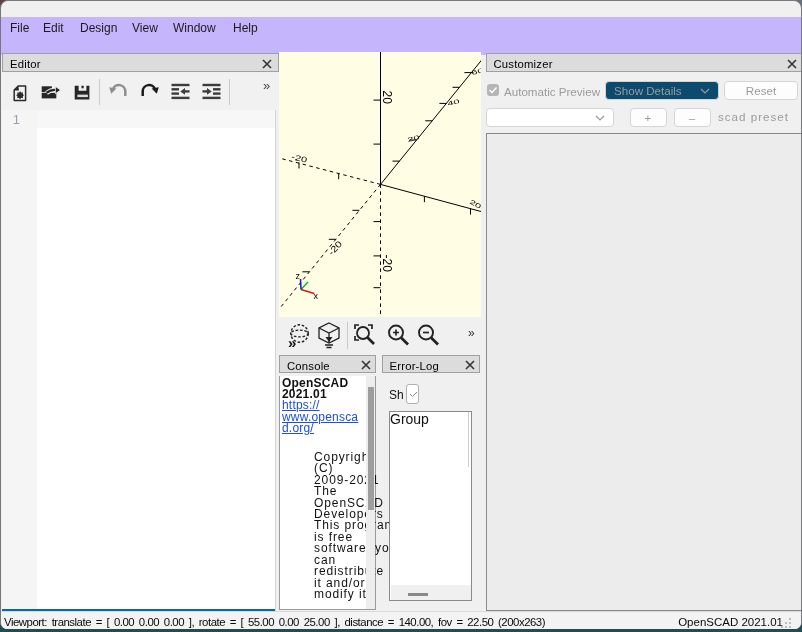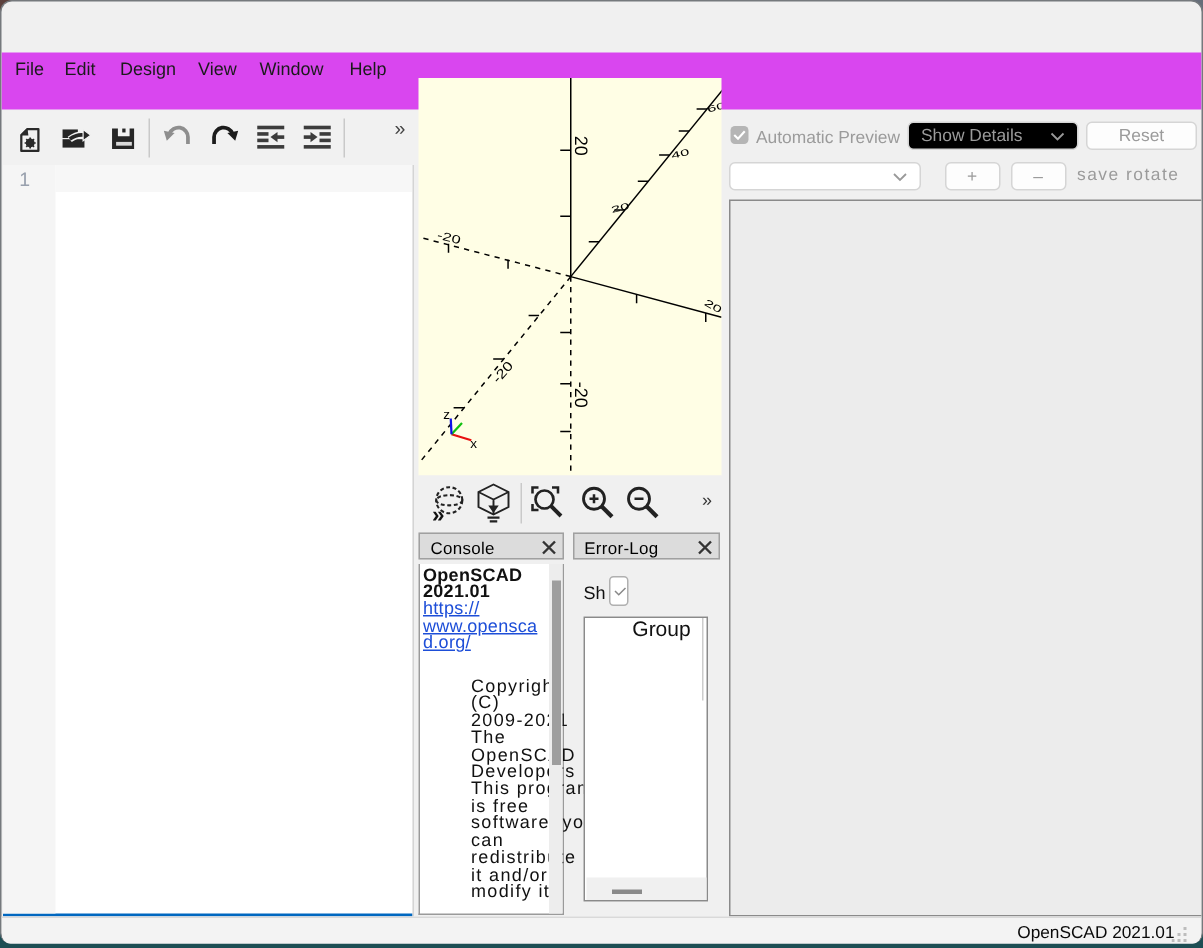--- a/index.html
+++ b/index.html
@@ -6,21 +6,21 @@
 body { font-family:"Liberation Sans", sans-serif; font-size:12px; color:#111; background:#1d4e54; }
 .abs { position:absolute; }
 #corner-tl { left:0; top:0; width:14px; height:14px; background:#5c403c; }
 #corner-tr { right:0; top:0; width:14px; height:14px; background:#666e7a; }
 #win { left:0; top:0; width:802px; height:629px; border:1px solid #75797d; border-bottom:none; border-radius:8px 8px 7px 7px; overflow:hidden; background:#f0f0f0; }
 
 #titlebar { left:0; top:0; width:800px; height:30px; background:#f7eae8; }
 #title-text { left:31px; top:8px; font-size:12px; color:#1b1b1b; }
 .wbtn { top:0; width:46px; height:30px; }
 
-#menubar { left:0; top:34px; width:800px; height:38px; background:#d946ef; color:#1b1b1b; }
+#menubar { left:0; top:16px; width:800px; height:38px; background:#c4b5fd; color:#1b1b1b; }
 .mitem { position:absolute; top:4px; }
 
 .phead { height:19px; background:#dcdcdc; border:1px solid #a0a0a0; color:#000; }
 .phead .ttl { position:absolute; left:7px; top:3.5px; font-size:11.3px; letter-spacing:0.2px; }
 .closex { position:absolute; top:1px; width:16px; height:16px; }
 
 #ed-head { left:1px; top:52px; width:277px; }
 #ed-toolbar { left:1px; top:73px; width:277px; height:36px; background:#f1f1f1; }
 .tsep { position:absolute; top:5px; width:1px; height:26px; background:#c9c9c9; }
 #ed-area { left:1px; top:109px; width:273px; height:501px; background:#ffffff; border-bottom:2px solid #0067c0; }
@@ -37,21 +37,21 @@
 #err-head { left:380.5px; top:354px; width:98px; height:17.5px; }
 #con-box { left:278px; top:375px; width:96.5px; height:234px; background:#ffffff; border:1px solid #9a9a9a; border-top:none; }
 #con-text1 { left:281px; top:376.5px; line-height:11.44px; font-size:12px; font-weight:bold; letter-spacing:0.2px; }
 #con-text2 { left:281px; top:450.8px; line-height:11.44px; font-size:12px; letter-spacing:0.9px;margin-left:32px; }
 #con-scroll { left:365px; top:375px; width:9px; height:233px; background:#ededed; }
 #con-handle { left:1.5px; top:11px; width:6px; height:123px; background:#9e9e9e; }
 a.lnk { color:#1d4ed8; text-decoration:underline; font-weight:normal; }
 #err-sh { left:388px; top:387px; font-size:12px; color:#111; }
 #err-combo { left:405px; top:383px; width:13px; height:20px; background:#fff; border:1px solid #b0b0b0; border-radius:3px; }
 #group-box { left:388px; top:410px; width:83px; height:190px; background:#fff; border:1px solid #8a8a8a; }
-#group-hdr { left:0px; top:0px; width:78px; height:16px; text-align:center; font-size:14px; line-height:15px;padding-left:24px; }
+#group-hdr { left:0px; top:0px; width:78px; height:16px; font-size:14px; line-height:15px; }
 #group-hscroll { left:1px; top:173px; width:80px; height:15px; background:#f0f0f0; }
 #group-hhandle { left:17px; top:8px; width:20px; height:3px; background:#8a8a8a; }
 
 #cust-head { left:484.5px; top:52px; width:316px; }
 .gbtn { position:absolute; background:#fdfdfd; border:1px solid #d5d5d5; border-radius:4px; color:#9b9b9b; text-align:center; font-size:11.6px; }
 .gtext { position:absolute; color:#9b9b9b; font-size:11.6px; }
 #cust-panel { left:484.5px; top:131.5px; width:316px; height:478px; background:#ececec; border:1px solid #8a8a8a; }
 
 #statusbar { left:0; top:610px; width:800px; height:19px; background:#f3f3f3; border-top:1px solid #d9d9d9; }
 #status-left { position:absolute; left:3px; top:4px; color:#0a0a0a; font-size:11.4px; letter-spacing:-0.48px; word-spacing:2px; }
@@ -63,20 +63,26 @@
 <div class="abs" id="win">
   <div class="abs" id="menubar">
     <span class="mitem" style="left:9px">File</span>
     <span class="mitem" style="left:42px">Edit</span>
     <span class="mitem" style="left:79px">Design</span>
     <span class="mitem" style="left:131px">View</span>
     <span class="mitem" style="left:172px">Window</span>
     <span class="mitem" style="left:232px">Help</span>
   </div>
 
+  <div class="abs phead" id="ed-head">
+      <span class="ttl">Editor</span>
+    <svg class="closex" style="left:256px;top:2px" width="16" height="16">
+        <path d="M4 4 L12 12 M12 4 L4 12" stroke="#333" stroke-width="1.6"></path>
+      </svg>
+  </div>
   <div class="abs" id="ed-toolbar">
     <svg class="abs" style="left:11px;top:11px" width="14" height="17" viewBox="0 0 14 17">
       <path d="M5.2 1 H12.6 V15.6 H1.2 V5 Z" fill="none" stroke="#2a2a2a" stroke-width="1.5" stroke-linejoin="round"></path>
       <path d="M5.4 0.8 L5.9 5.4 L1 5.4 Z" fill="#2a2a2a"></path>
       <g fill="#2a2a2a" stroke="#2a2a2a" stroke-width="1.1">
         <circle cx="7.1" cy="10.3" r="2.4"></circle>
         <path d="M7.1 6.6 V14 M3.4 10.3 H10.8 M4.5 7.7 L9.7 12.9 M4.5 12.9 L9.7 7.7"></path>
       </g>
     </svg>
     <svg class="abs" style="left:35px;top:10px" width="24" height="16" viewBox="0 0 24 16">
@@ -234,44 +240,51 @@
         <path d="M3 9 l2.5 2.5 L10 7" stroke="#888" stroke-width="1" fill="none"></path>
       </svg></div>
   <div class="abs" id="group-box">
     <div class="abs" id="group-hdr">Group</div>
     <div class="abs" style="left:77.5px;top:0;width:1px;height:55px;background:#cccccc"></div>
     <div class="abs" id="group-hscroll">
         <div class="abs" id="group-hhandle"></div>
       </div>
   </div>
 
+  <div class="abs phead" id="cust-head">
+      <span class="ttl">Customizer</span>
+    <svg class="closex" style="left:297px;top:2px" width="16" height="16">
+        <path d="M4 4 L12 12 M12 4 L4 12" stroke="#333" stroke-width="1.6"></path>
+      </svg>
+  </div>
   <div class="abs" style="left:485.5px;top:83px;width:12px;height:12px;background:#b5b5b5;border-radius:3px">
     <svg width="12" height="12">
         <path d="M2.5 6 l2.5 2.5 L9.5 3.5" stroke="#fff" stroke-width="1.4" fill="none"></path>
       </svg>
   </div>
   <div class="gtext" style="left:503px;top:84px">Automatic Preview</div>
-  <div class="gbtn" style="left:604px;top:80px;width:114px;height:19px;background:#000000;text-align:right">
+  <div class="gbtn" style="left:604px;top:80px;width:114px;height:19px;background:#0c4a6e;text-align:right">
     <span style="position:absolute;left:8px;top:2px">Show Details</span>
     <svg style="position:absolute;right:8px;top:5px" width="10" height="9">
         <path d="M1 2 l4 4 4-4" stroke="#999" stroke-width="1.2" fill="none"></path>
       </svg>
   </div>
   <div class="gbtn" style="left:723px;top:80px;width:74px;height:19px"><span style="position:relative;top:2px">Reset</span></div>
   <div class="gbtn" style="left:484.5px;top:107px;width:128px;height:19px;background:#fff">
     <svg style="position:absolute;right:8px;top:5px" width="10" height="9">
         <path d="M1 2 l4 4 4-4" stroke="#999" stroke-width="1.2" fill="none"></path>
       </svg>
   </div>
   <div class="gbtn" style="left:628.5px;top:107px;width:37px;height:19px"><span style="position:relative;top:2px">+</span></div>
   <div class="gbtn" style="left:672.5px;top:107px;width:37px;height:19px"><span style="position:relative;top:2px">–</span></div>
-  <div class="gtext" style="left:717px;top:109px;letter-spacing:1px">save rotate</div>
+  <div class="gtext" style="left:717px;top:109px;letter-spacing:1px">scad preset</div>
   <div class="abs" id="cust-panel"></div>
 
   <div class="abs" id="statusbar">
+    <span id="status-left">Viewport: translate = [ 0.00 0.00 0.00 ], rotate = [ 55.00 0.00 25.00 ], distance = 140.00, fov = 22.50 (200x263)</span>
     <span id="status-right">OpenSCAD 2021.01</span>
     <svg class="abs" style="left:780px;top:6px" width="12" height="12">
         <g fill="#bdbdbd">
           <rect x="8" y="0" width="2" height="2"></rect>
           <rect x="4" y="4" width="2" height="2"></rect>
           <rect x="8" y="4" width="2" height="2"></rect>
           <rect x="0" y="8" width="2" height="2"></rect>
           <rect x="4" y="8" width="2" height="2"></rect>
           <rect x="8" y="8" width="2" height="2"></rect>
         </g>

